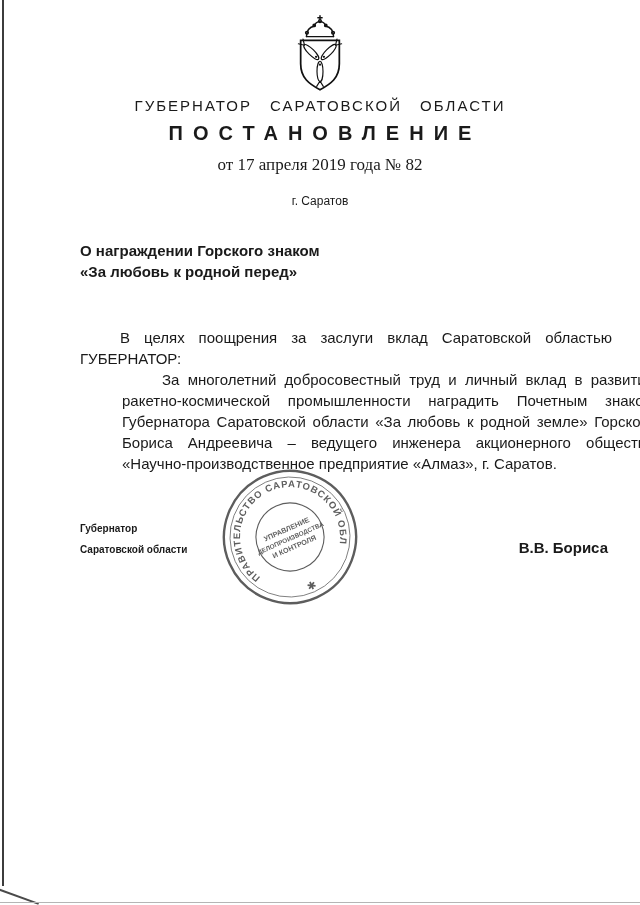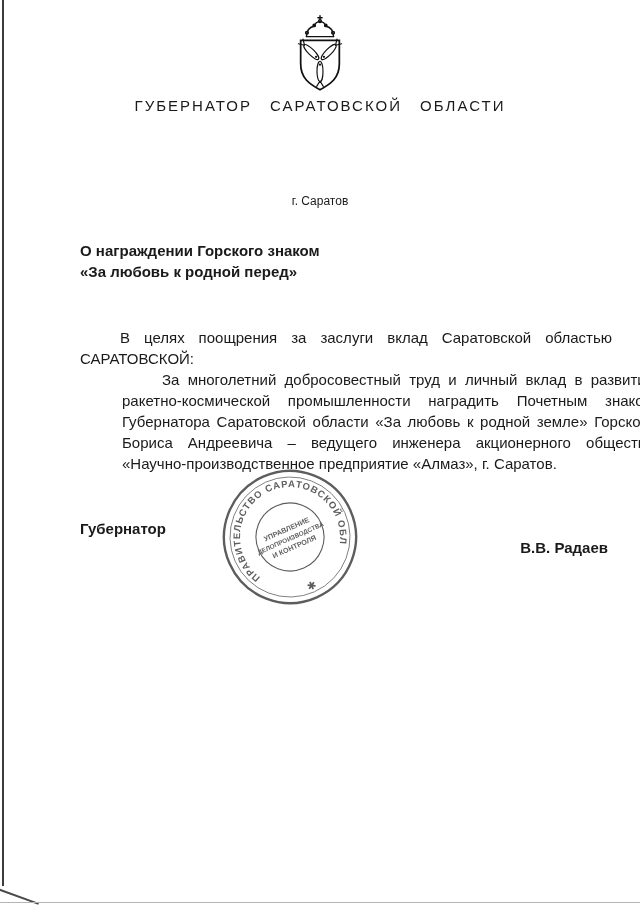--- a/index.html
+++ b/index.html
@@ -28,21 +28,21 @@
   .date-line{ top: 155px; font-family: "Liberation Serif", "DejaVu Serif", serif; font-size: 17px; }
   .city-line{ top: 194px; font-size: 12px; }
 
   .subject  { position: absolute; left: 80px; top: 240px; font-size: 15px; font-weight: bold; line-height: 21px; }
 
   .para { position: absolute; left: 80px; width: 532px; font-size: 15px; line-height: 21px; text-align: justify; }
   .para1 { top: 327px; }
   .p-justify-full { text-indent: 40px; text-align: justify; text-align-last: justify; }
   .para2 { top: 369px; text-indent: 40px; margin-left: 42px; }
 
-  .sig-title { position: absolute; left: 80px; top: 518px; font-size: 15px; font-weight: bold; line-height: 21px; }
+  .sig-title { position: absolute; left: 80px; top: 518px; font-size: 10px; font-weight: bold; line-height: 21px; }
   .sig-name  { position: absolute; right: 32px; top: 539px; font-size: 15px; font-weight: bold; }
 
   .stamp {
     position: absolute; left: 217px; top: 464px;
     width: 146px; height: 146px;
     opacity: 0.82;
     transform: rotate(-24deg);
   }
 </style>
 </head>
@@ -84,37 +84,40 @@
         <g transform="translate(30,60) rotate(90)">
           <ellipse rx="10.5" ry="3.1"></ellipse>
           <path d="M10 0 l5.5 -3.4 M10 0 l5.5 3.4"></path>
           <circle cx="-7" cy="0" r="0.5" fill="#111"></circle>
         </g>
       </g>
     </g>
   </svg>
 
   <div class="center org-name">ГУБЕРНАТОР САРАТОВСКОЙ ОБЛАСТИ</div>
+  <div class="center doc-type">ПОСТАНОВЛЕНИЕ</div>
+  <div class="center date-line">от 17 апреля 2019 года № 82</div>
   <div class="center city-line">г. Саратов</div>
 
   <div class="subject">
     <div>О награждении Горского знаком</div>
     <div>«За любовь к родной перед»</div>
   </div>
 
   <div class="para para1">
     <div class="p-justify-full">В целях поощрения за заслуги вклад Саратовской областью</div>
-    <div>САРАТОВСКОЙ:</div>
+    <div>ГУБЕРНАТОР:</div>
   </div>
   <div class="para para2">За многолетний добросовестный труд и личный вклад в развитие ракетно-космической промышленности наградить Почетным знаком Губернатора Саратовской области «За любовь к родной земле» Горского Бориса Андреевича – ведущего инженера акционерного общества «Научно-производственное предприятие «Алмаз», г. Саратов.</div>
 
   <div class="sig-title">
     <div>Губернатор</div>
+    <div>Саратовской области</div>
   </div>
-  <div class="sig-name">В.В. Радаев</div>
+  <div class="sig-name">В.В. Бориса</div>
 
   <svg class="stamp" viewBox="-73 -73 146 146" aria-hidden="true">
     <circle r="66" fill="none" stroke="#3a3a3a" stroke-width="2.4"></circle>
     <circle r="60" fill="none" stroke="#3a3a3a" stroke-width="0.7"></circle>
     <circle r="34" fill="none" stroke="#3a3a3a" stroke-width="1.1"></circle>
     <defs>
       <path id="ringPath" d="M -43.3 25 A 50 50 0 1 1 43.3 25" fill="none"></path>
     </defs>
     <text font-size="9.5" font-weight="bold" fill="#3a3a3a" letter-spacing="1">
       <textPath href="#ringPath">ПРАВИТЕЛЬСТВО САРАТОВСКОЙ ОБЛАСТИ</textPath>

